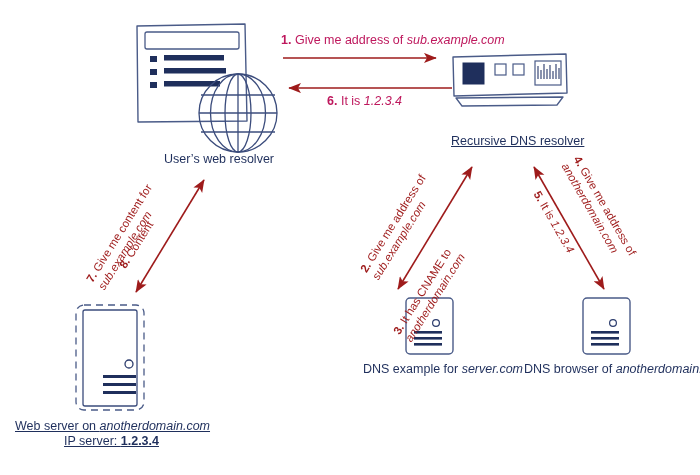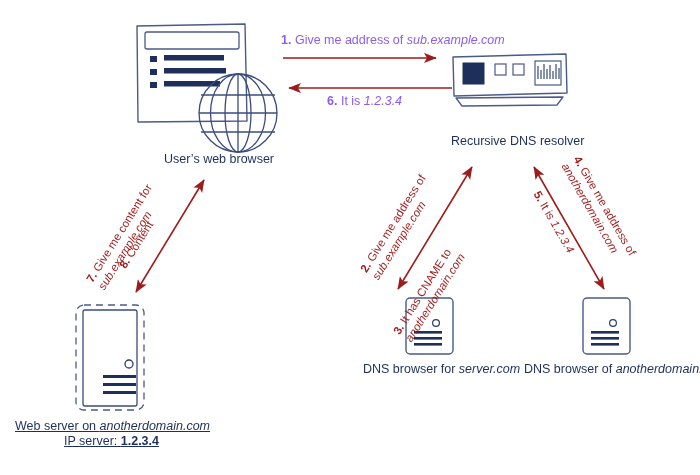--- a/index.html
+++ b/index.html
@@ -29,21 +29,21 @@
     position: absolute;
     color: #1f2f5c;
     font-size: 12.5px;
     line-height: 15px;
     white-space: nowrap;
   }
   .lbl .it { font-style: italic; }
   .lbl .bd { font-weight: bold; }
   .redlbl {
     position: absolute;
-    color: #8b5cf6;
+    color: #be185d;
     font-size: 12.5px;
     line-height: 14px;
     white-space: nowrap;
   }
   .redlbl .num { font-weight: bold; }
   .redlbl .it { font-style: italic; }
   .rot {
     position: absolute;
     transform-origin: 0 0;
     color: #9e1b1b;
@@ -148,23 +148,23 @@
   </svg>
 
   <div class="redlbl" style="left:281px; top:33px;">
     <span class="num">1.</span><span> Give me address of </span><span class="it">sub.example.com</span>
   </div>
 
   <div class="redlbl" style="left:327px; top:72px;margin-top:22px;">
     <span class="num">6.</span><span> It is </span><span class="it">1.2.3.4</span>
   </div>
 
-  <div class="lbl" style="left:164px; top:152px;">User’s web browser</div>
-
-  <div class="lbl" style="left:451px; top:134px;">Recursive DNS resolver</div>
+  <div class="lbl" style="left:164px; top:152px;">User’s web resolver</div>
+
+  <div class="lbl" style="left:451px; top:134px;text-decoration:underline;">Recursive DNS resolver</div>
 
   <div class="rot" style="left:84px; top:278px; transform: rotate(-58deg);">
     <div>
       <span class="num">7.</span><span> Give me content for</span>
     </div>
     <div class="it">sub.example.com</div>
   </div>
 
   <div class="rot" style="left:117px; top:264px; transform: rotate(-58deg);">
     <div>
@@ -193,21 +193,21 @@
     <div class="it">anotherdomain.com</div>
   </div>
 
   <div class="rot" style="left:542px; top:189px; transform: rotate(60deg);">
     <div>
       <span class="num">5.</span><span> It is </span><span class="it">1.2.3.4</span>
     </div>
   </div>
 
   <div class="lbl" style="left:363px; top:362px;">
-    <span>DNS browser for </span><span class="it">server.com</span>
+    <span>DNS example for </span><span class="it">server.com</span>
   </div>
 
   <div class="lbl" style="left:524px; top:362px;">
     <span>DNS browser of </span><span class="it">anotherdomain.com</span>
   </div>
 
   <div class="lbl ctr" style="left:15px; top:419px; width:193px;text-decoration:underline;">
     <div>
       <span>Web server on </span><span class="it">anotherdomain.com</span>
     </div>

